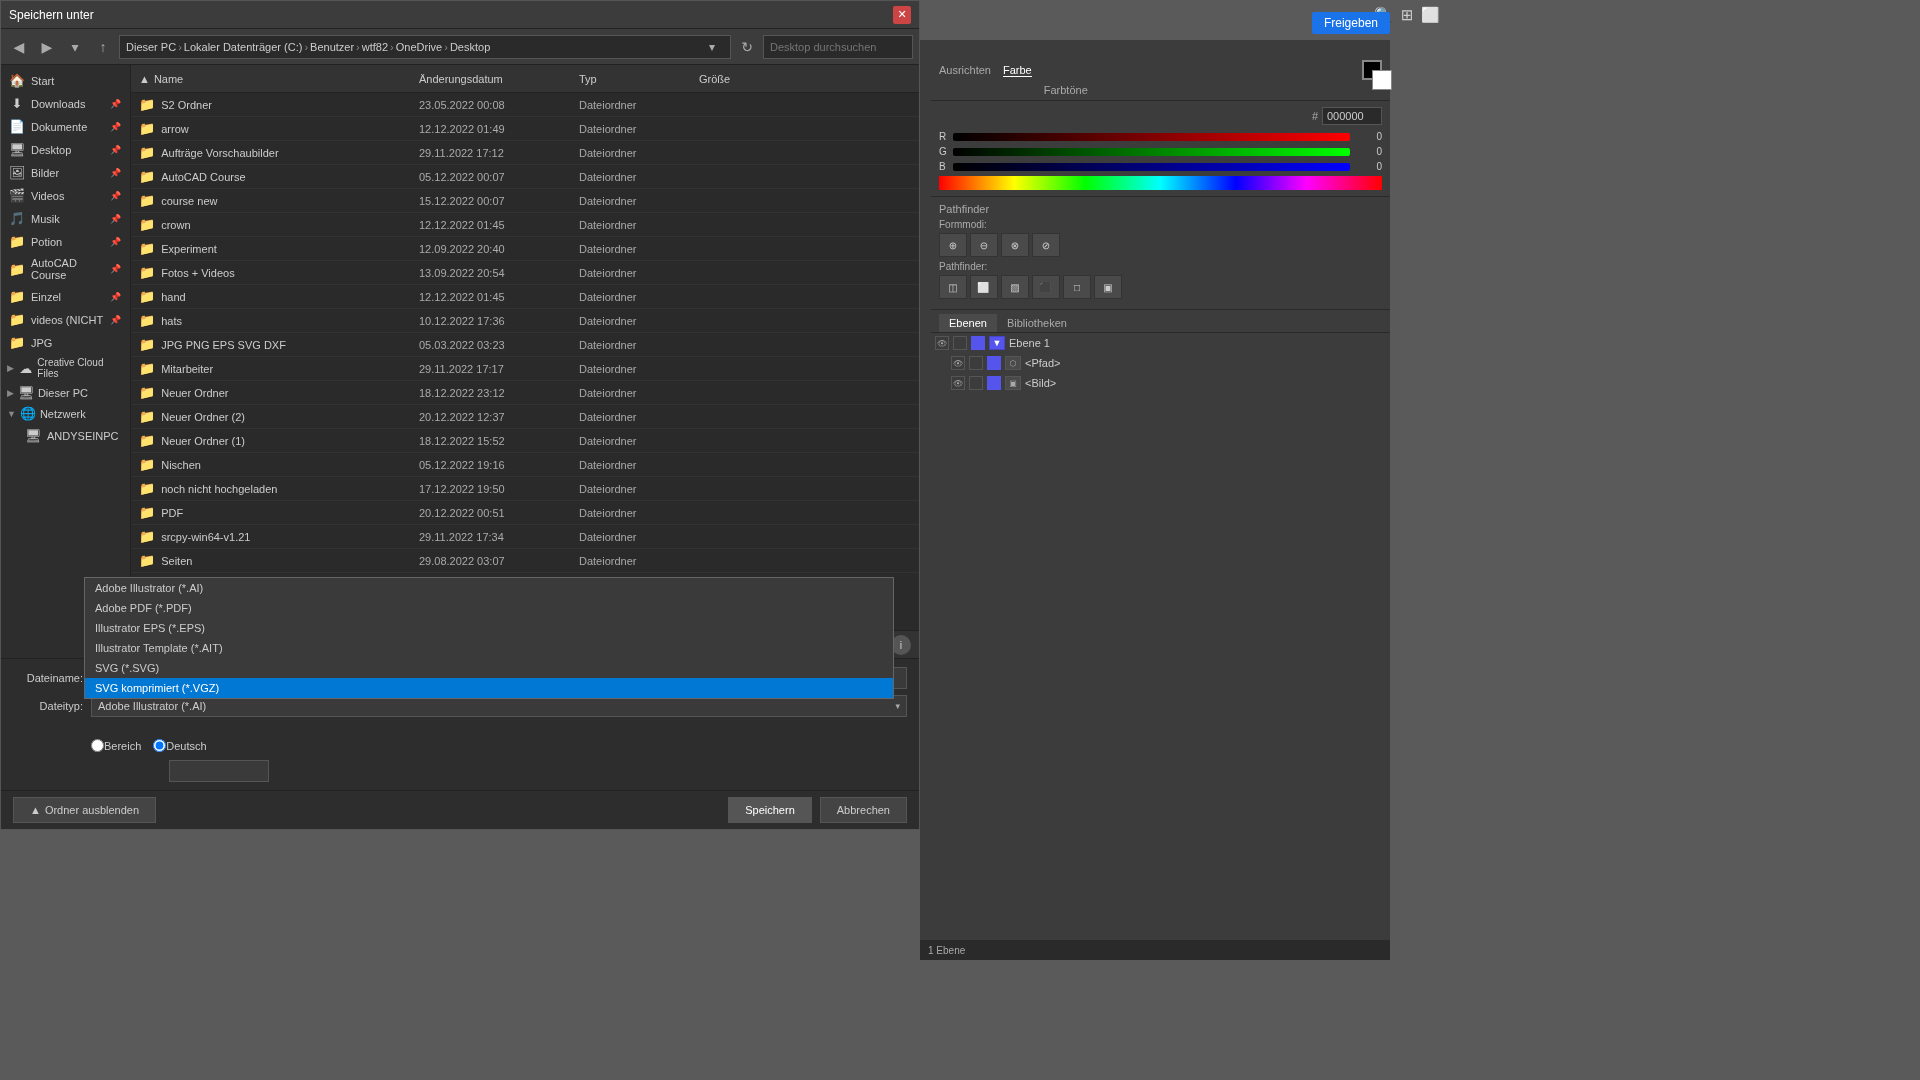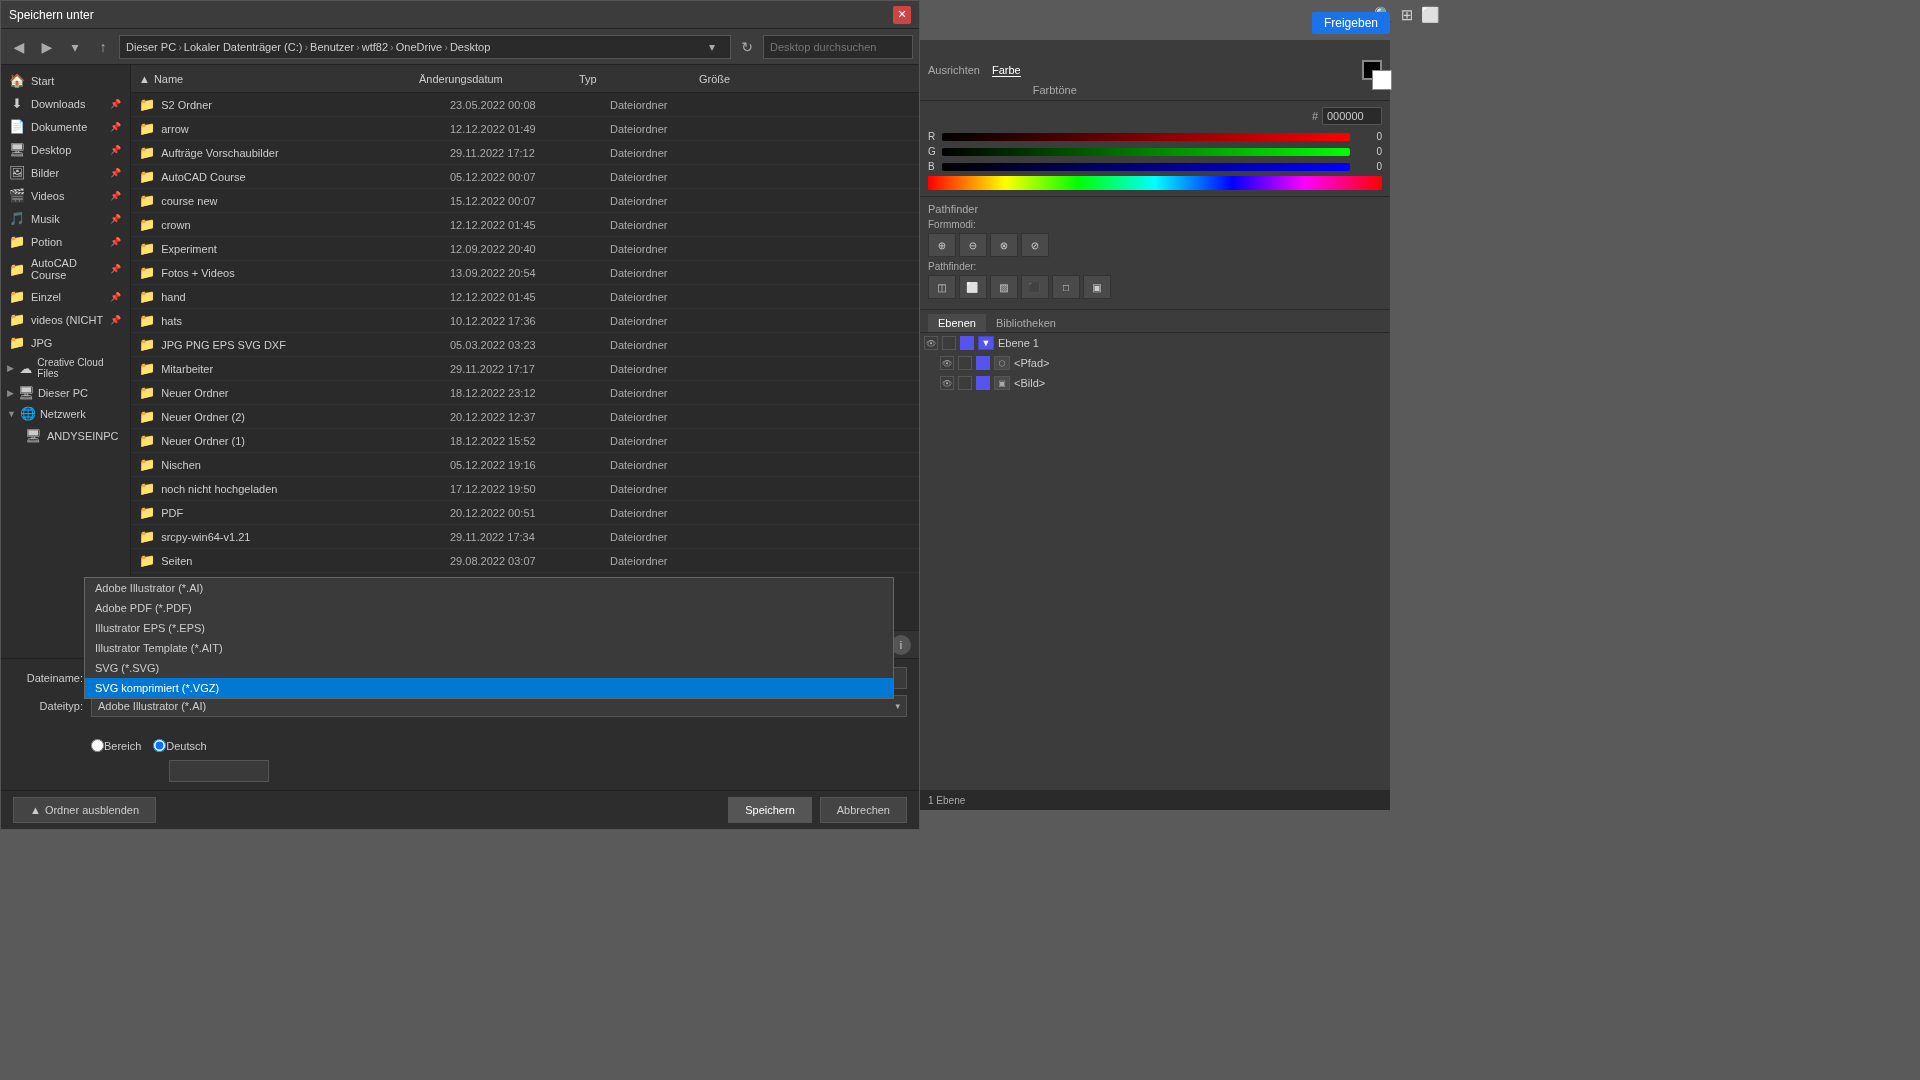--- a/index.html
+++ b/index.html
@@ -267,21 +267,20 @@
 
     .folder-icon {
       font-size: 13px;
       color: #f0c040;
     }
 
     .file-date {
       width: 160px;
       font-size: 11px;
       color: #aaa;
-      margin-left: 31px;
     }
 
     .file-type {
       width: 120px;
       font-size: 11px;
       color: #aaa;
     }
 
     .file-size {
       width: 80px;
@@ -452,22 +451,23 @@
       padding: 4px 12px;
       cursor: pointer;
       border-radius: 2px;
     }
 
     .illustrator-panel {
       position: absolute;
       left: 920px;
       top: 40px;
       width: 470px;
-      height: 770px;
+      height: 920px;
       background: #3c3c3c;
+      padding-left: 11px;
     }
 
     .il-toolbar-row {
       display: flex;
       align-items: center;
       padding: 4px 8px;
       gap: 4px;
       border-bottom: 1px solid #2a2a2a;
     }
 

